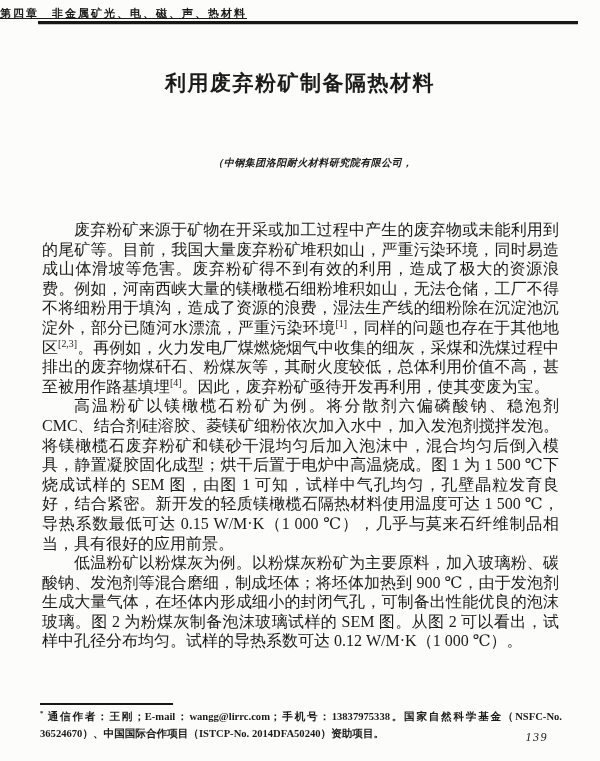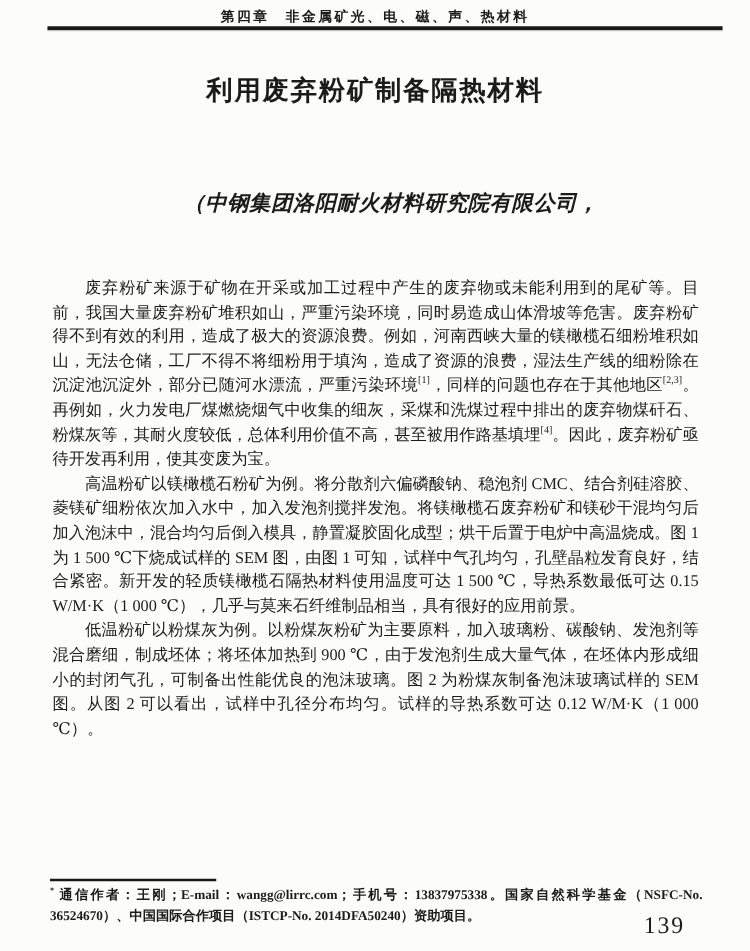--- a/index.html
+++ b/index.html
@@ -8,58 +8,58 @@
     background: #fcfcfa;
     font-family: "Liberation Serif", "DejaVu Serif", serif;
     color: #1b1b1b;
     overflow: hidden;
     position: relative;
   }
   .page { position: absolute; inset: 0; }
 
   .running-header {
     position: absolute; top: 6px; left: 0; right: 0;
-    text-align: center;
     font-size: 11px; font-weight: bold;
     letter-spacing: 2px;
+    text-decoration: underline;
   }
   .header-rule {
     position: absolute; top: 21px; left: 38px; width: 540px; height: 3px;
     background: #181818;
     box-shadow: 0 1px 0 rgba(20,20,20,.25);
   }
 
   .title {
     position: absolute; top: 58px; left: 0; right: 0;
-    margin: 0;
+    margin: 11px;
     text-align: center;
     font-size: 21px; font-weight: bold;
     letter-spacing: 1.5px;
   }
 
   .authors {
     position: absolute; top: 128px; left: 0; right: 0;
     text-align: center;
     font-size: 14px; font-weight: bold;
     letter-spacing: 1px;
   }
   .authors sup { font-size: 60%; }
 
   .affiliation {
     position: absolute; top: 151px; left: 0; right: 0;
     text-align: center;
-    font-size: 17px; font-style: italic; font-weight: 600;
+    font-size: 10px; font-style: italic; font-weight: 600;
     line-height: 24.5px;
     letter-spacing: .5px;
     padding-left: 26px;
   }
 
   .article-body {
     position: absolute; top: 220px; left: 42px; width: 517px;
-    font-size: 13px;
+    font-size: 16px;
     line-height: 19.6px;
     text-align: justify;
     text-justify: inter-ideograph;
   }
   .article-body p { margin: 0; text-indent: 2em; }
   .article-body sup, .footnote sup {
     font-size: 62%; line-height: 0; vertical-align: super;
   }
 
   .footnote-rule {
@@ -70,22 +70,23 @@
     position: absolute; top: 709px; left: 40px; width: 522px;
     margin: 0;
     font-size: 10.6px; font-weight: 600;
     line-height: 16.5px;
     text-align: justify;
     text-justify: inter-ideograph;
   }
 
   .page-number {
     position: absolute; top: 730px; right: 52px;
-    font-size: 19px;
+    font-size: 12px;
     letter-spacing: 1.5px;
+    font-style: italic;
   }
 </style>
 </head>
 <body style="background: rgb(252, 252, 250); color: rgb(27, 27, 27);">
 
 <div class="page">
 
   <div class="running-header">第四章　非金属矿光、电、磁、声、热材料</div>
 
   <div class="header-rule" style="background: rgb(24, 24, 24);"></div>

